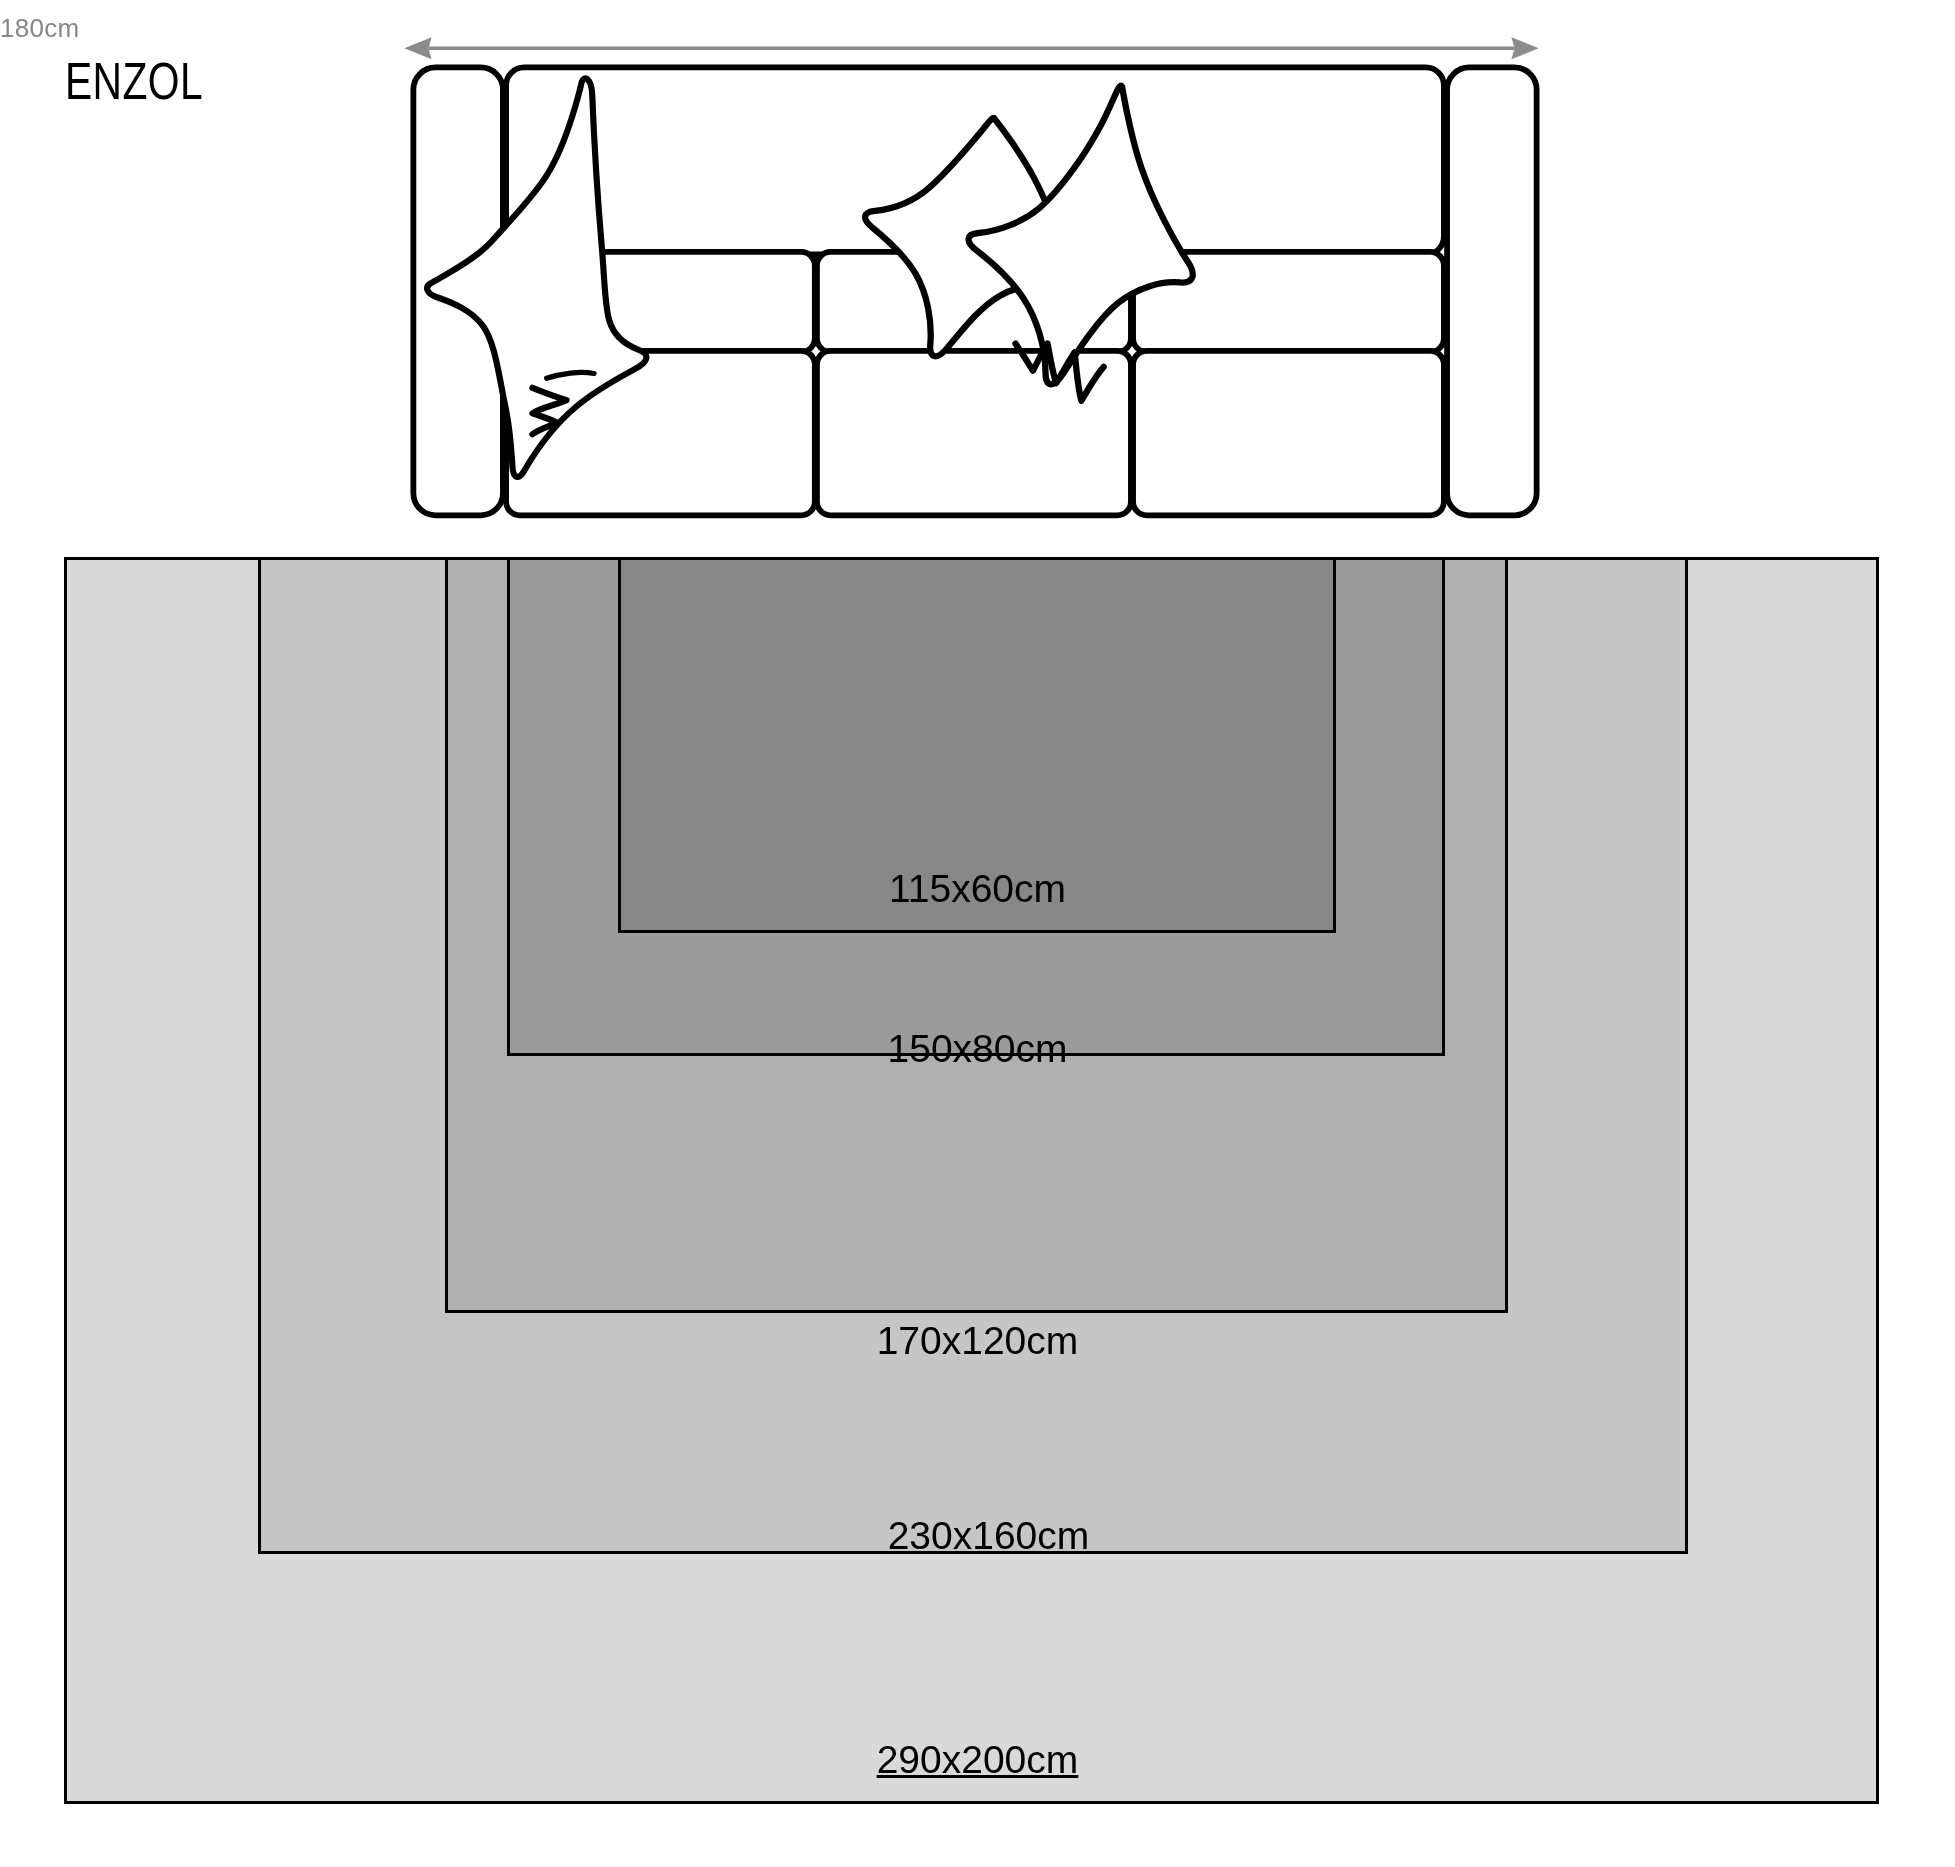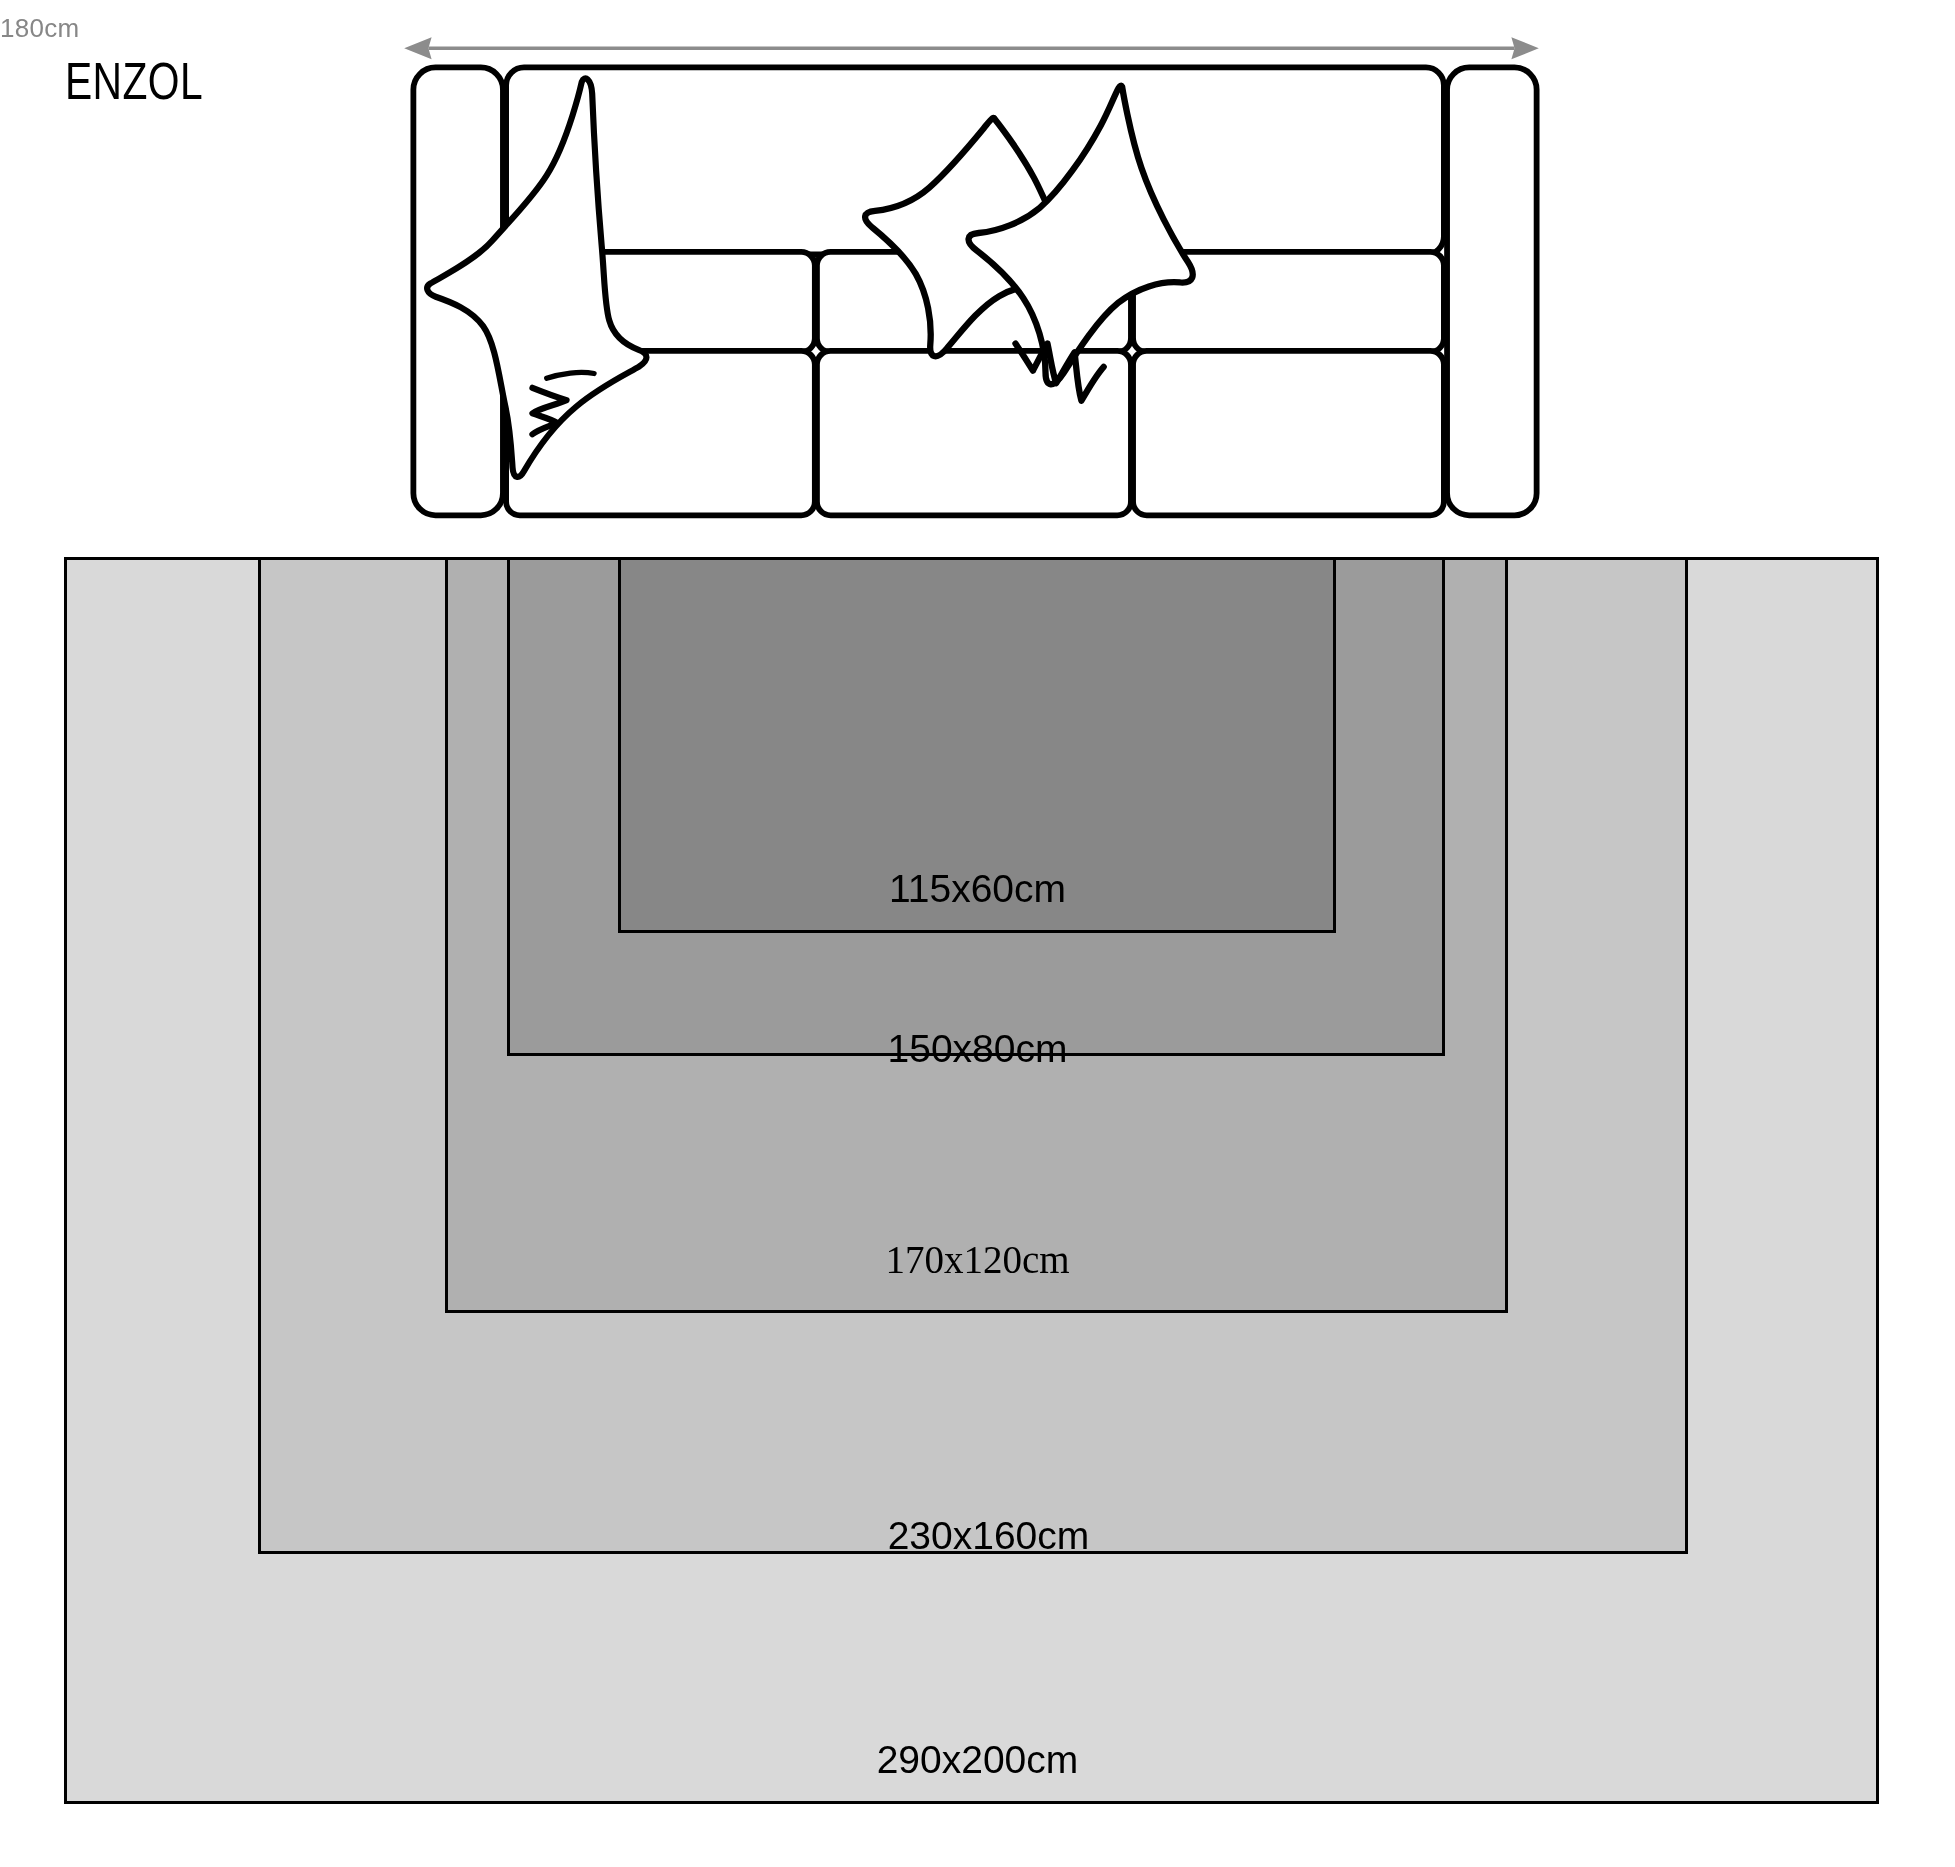--- a/index.html
+++ b/index.html
@@ -185,18 +185,18 @@
   </svg>
 
   <div class="rug" id="rug-290" style="left: 64px; top: 557px; width: 1815px; height: 1247px; background: rgb(217, 217, 217);"></div>
   <div class="rug" id="rug-230" style="left: 258px; top: 557px; width: 1430px; height: 997px; background: rgb(198, 198, 198);"></div>
   <div class="rug" id="rug-170" style="left: 445px; top: 557px; width: 1063px; height: 756px; background: rgb(176, 176, 176);"></div>
   <div class="rug" id="rug-150" style="left: 507px; top: 557px; width: 938px; height: 499px; background: rgb(155, 155, 155);"></div>
   <div class="rug" id="rug-115" style="left: 618px; top: 557px; width: 718px; height: 376px; background: rgb(135, 135, 135);"></div>
 
   <div class="rug-label" style="top:869px;">115x60cm</div>
   <div class="rug-label" style="top:989px;margin-top:40px;">150x80cm</div>
-  <div class="rug-label" style="top:1240px;font-family:Liberation Serif, serif;">170x120cm</div>
+  <div class="rug-label" style="top:1321px;">170x120cm</div>
   <div class="rug-label" style="top:1516px;margin-left:11px;">230x160cm</div>
-  <div class="rug-label" style="top:1740px;">290x200cm</div>
+  <div class="rug-label" style="top:1740px;text-decoration:underline;">290x200cm</div>
 
 </div>
 
 
 </body></html>

